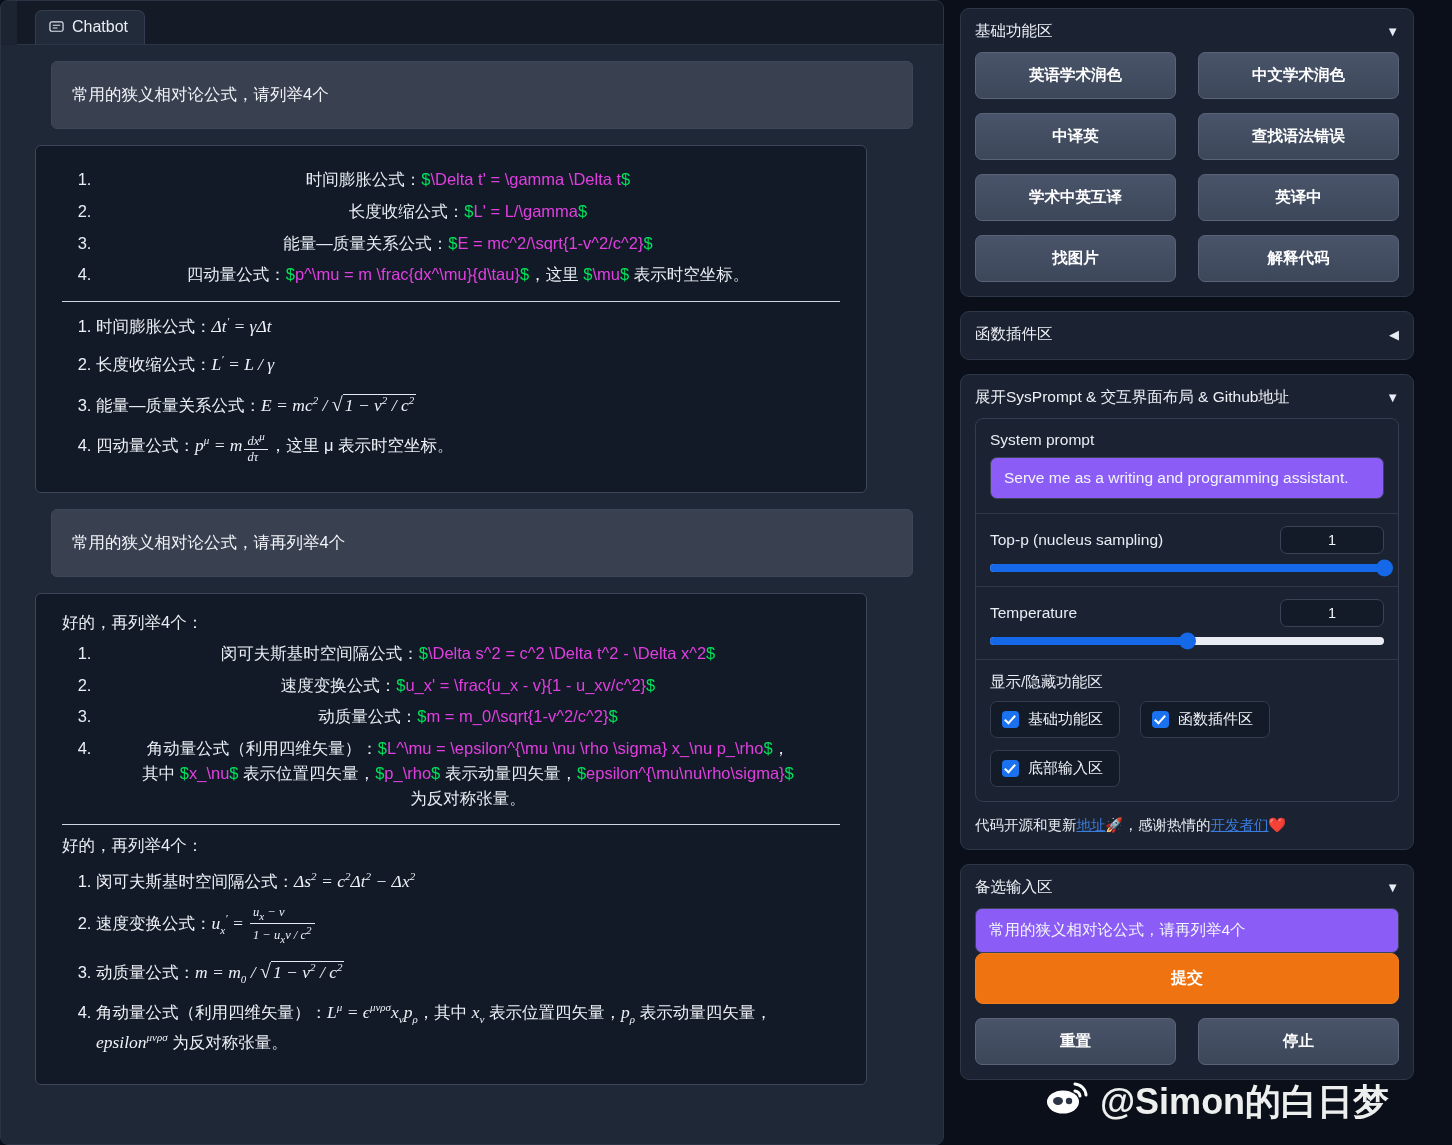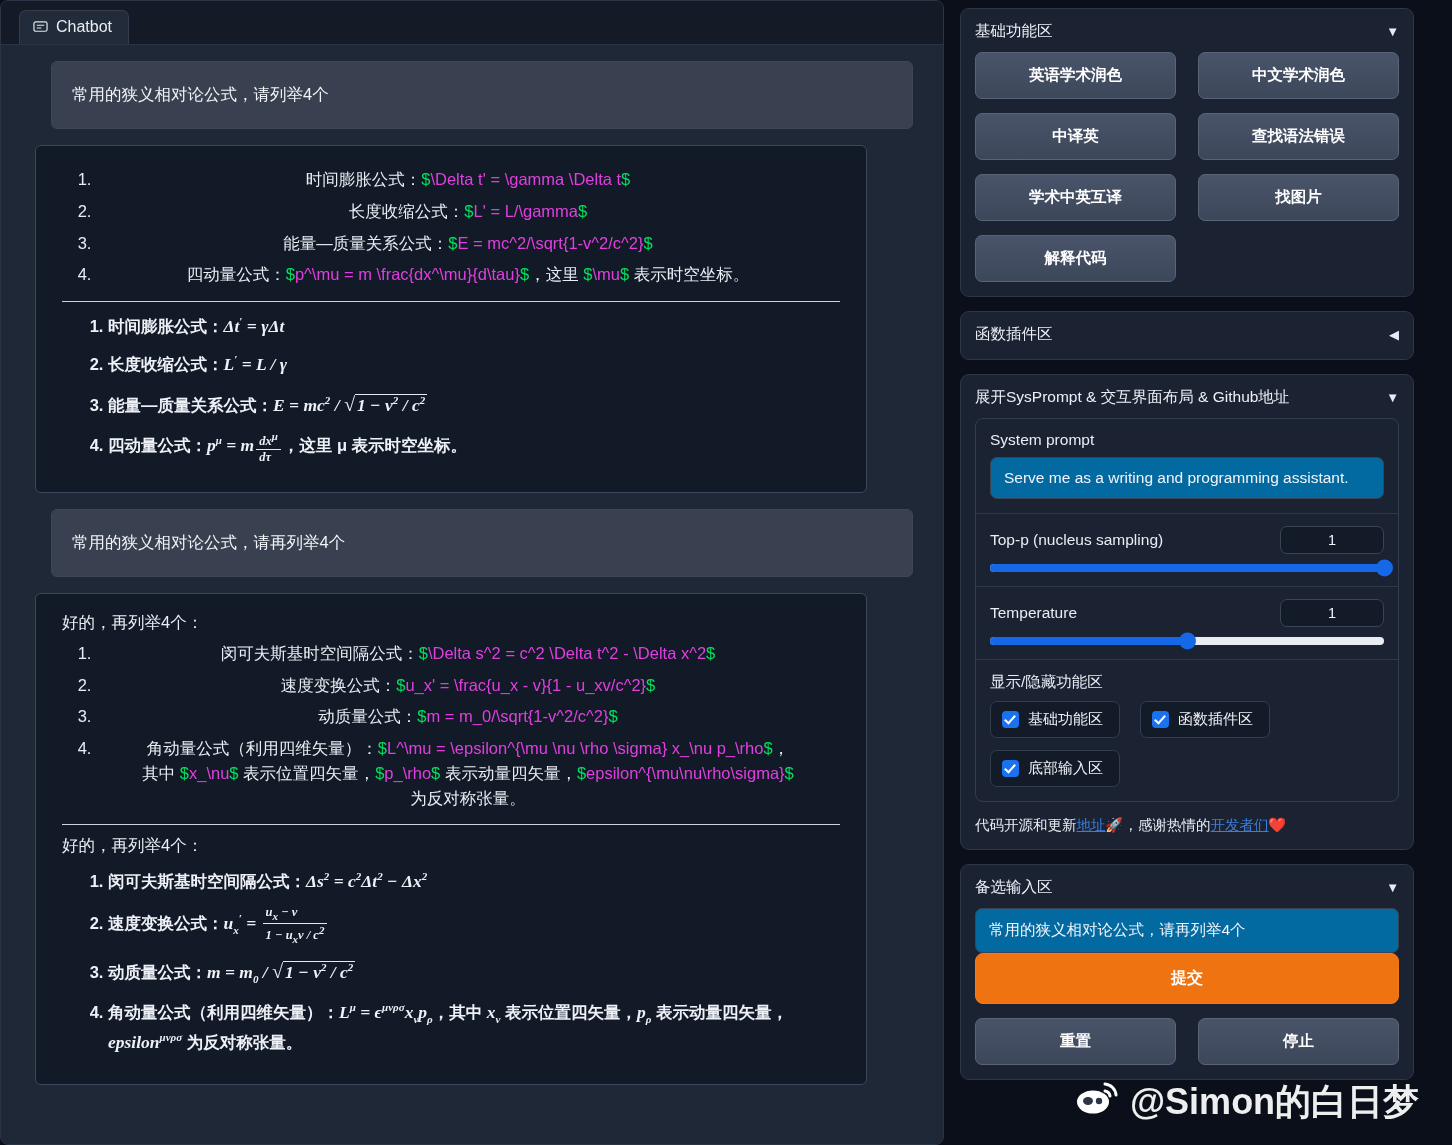--- a/index.html
+++ b/index.html
@@ -29,20 +29,21 @@
     overflow: hidden;
   }
   .tabrow {
     height: 44px;
     display: flex;
     align-items: flex-end;
     padding-left: 18px;
     background: #141b27;
     border-bottom: 1px solid #2b3547;
     flex: 0 0 44px;
+    margin-left: 16px;
   }
   .tab {
     display: flex;
     align-items: center;
     gap: 8px;
     padding: 7px 16px 8px 13px;
     background: #222b3a;
     border: 1px solid #333d4f;
     border-bottom: none;
     border-radius: 7px 7px 0 0;
@@ -84,25 +85,24 @@
   }
   .dollar { color: #00e05a; }
   .tex { color: #e03fe0; }
   .sep {
     border: none;
     border-top: 1px solid #cdd4e0;
     margin: 14px 0 10px 0;
   }
   .math-list { margin: 0; padding: 0 0 0 34px; }
   .math-list li {
-    margin: 10px 12px;
+    margin: 10px 0;
     font-size: 16.5px;
     color: #eef1f7;
     line-height: 1.6;
-    font-weight: bold;
   }
   .m {
     font-family: "Liberation Serif", serif;
     font-style: italic;
     font-size: 17.5px;
   }
   sup.m, sub.m { font-size: 11px; font-style: italic; }
   .frac {
     display: inline-block;
     vertical-align: middle;
@@ -164,21 +164,21 @@
     cursor: pointer;
   }
   .subbox {
     border: 1px solid #333d50;
     border-radius: 8px;
     padding: 12px 14px 4px 14px;
     margin-top: 8px;
   }
   .lbl { color: #e9edf4; font-size: 15.5px; margin-bottom: 8px; }
   .textbox {
-    background: #0369a1;
+    background: #8b5cf6;
     border: 1px solid #3a out;
     border: 1px solid #3a4457;
     border-radius: 7px;
     color: #f2f5fa;
     font-size: 15.5px;
     padding: 11px 13px;
   }
   .divline { border-top: 1px solid #2e out; border-top: 1px solid #2e3purple; border-top:1px solid #2e3848; margin: 14px -14px 12px -14px; }
   .srow {
     display: flex;
@@ -260,21 +260,21 @@
     cursor: pointer;
   }
   .botrow {
     display: grid;
     grid-template-columns: 1fr 1fr;
     gap: 22px;
     margin-top: 14px;
   }
   .wmark {
     position: absolute;
-    left: 1076px; top: 1078px;
+    left: 1046px; top: 1078px;
     display: flex; align-items: center; gap: 10px;
     color: rgba(255,255,255,0.93);
     font-size: 36px;
     font-weight: bold;
     pointer-events: none;
     white-space: nowrap;
   }
 </style>
 </head>
 <body>
@@ -388,20 +388,21 @@
       <div class="panel-head">
         <span>基础功能区</span>
         <span class="tri">▼</span>
       </div>
       <div class="btn-grid">
         <div class="gbtn">英语学术润色</div>
         <div class="gbtn">中文学术润色</div>
         <div class="gbtn">中译英</div>
         <div class="gbtn">查找语法错误</div>
         <div class="gbtn">学术中英互译</div>
+        <div class="gbtn">英译中</div>
         <div class="gbtn">找图片</div>
         <div class="gbtn">解释代码</div>
       </div>
     </div>
 
     <div class="panel">
       <div class="panel-head nomb">
         <span>函数插件区</span>
         <span class="tri">◀</span>
       </div>

